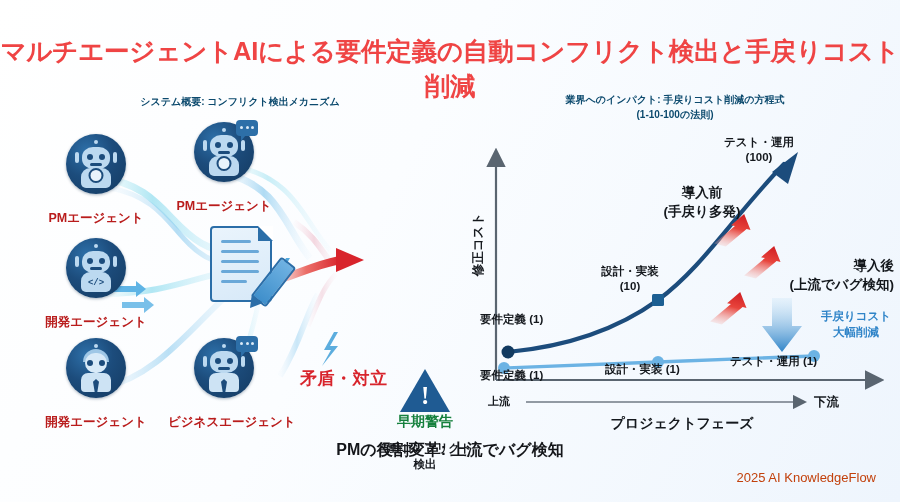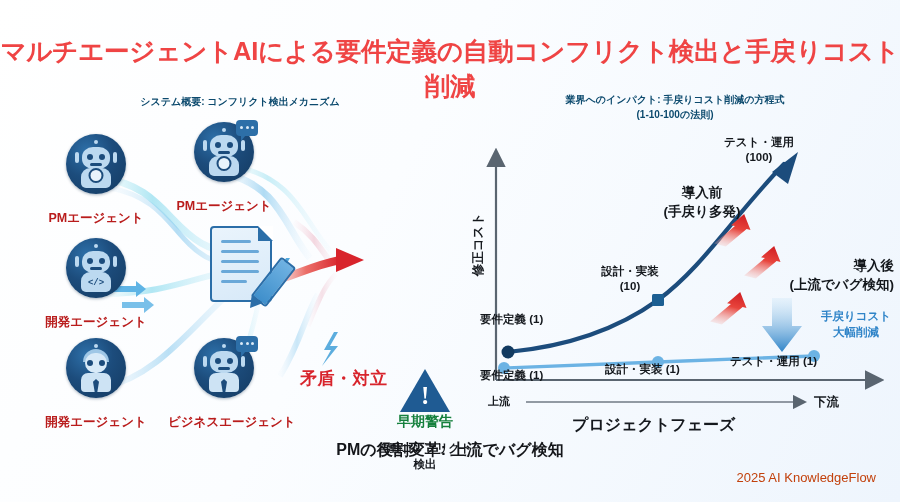--- a/index.html
+++ b/index.html
@@ -121,21 +121,21 @@
   #lbl-test-top{left:244px;top:5px;font-size:11.5px;text-align:center;width:106px;line-height:1.3;}
   #lbl-before{left:178px;top:54px;font-size:13.5px;text-align:center;width:124px;line-height:1.4;}
   #lbl-after{left:272px;top:127px;font-size:13.5px;text-align:right;width:160px;line-height:1.4;}
   #lbl-reduce{left:348px;top:178px;font-size:11.5px;text-align:center;width:92px;
     line-height:1.4;color:#2f84c8;}
   #lbl-req-bot{left:18px;top:238px;font-size:11.5px;white-space:nowrap;}
   #lbl-des-bot{left:143px;top:232px;font-size:11.5px;white-space:nowrap;}
   #lbl-test-bot{left:268px;top:224px;font-size:11.5px;white-space:nowrap;}
   #lbl-up{left:26px;top:264px;font-size:11px;}
   #lbl-down{left:352px;top:264px;font-size:12.5px;}
-  #lbl-xaxis{left:110px;top:285px;width:220px;text-align:left;font-size:16px;}
+  #lbl-xaxis{left:110px;top:285px;width:220px;text-align:center;font-size:14px;}
 
   
   #footer-msg{left:0;top:440px;width:900px;text-align:center;
     font-size:16px;font-weight:bold;color:#14161a;}
   #credit{right:24px;top:470px;font-size:13px;color:#c2410c;}
 </style>
 </head>
 <body>
 
 <div id="stage">

